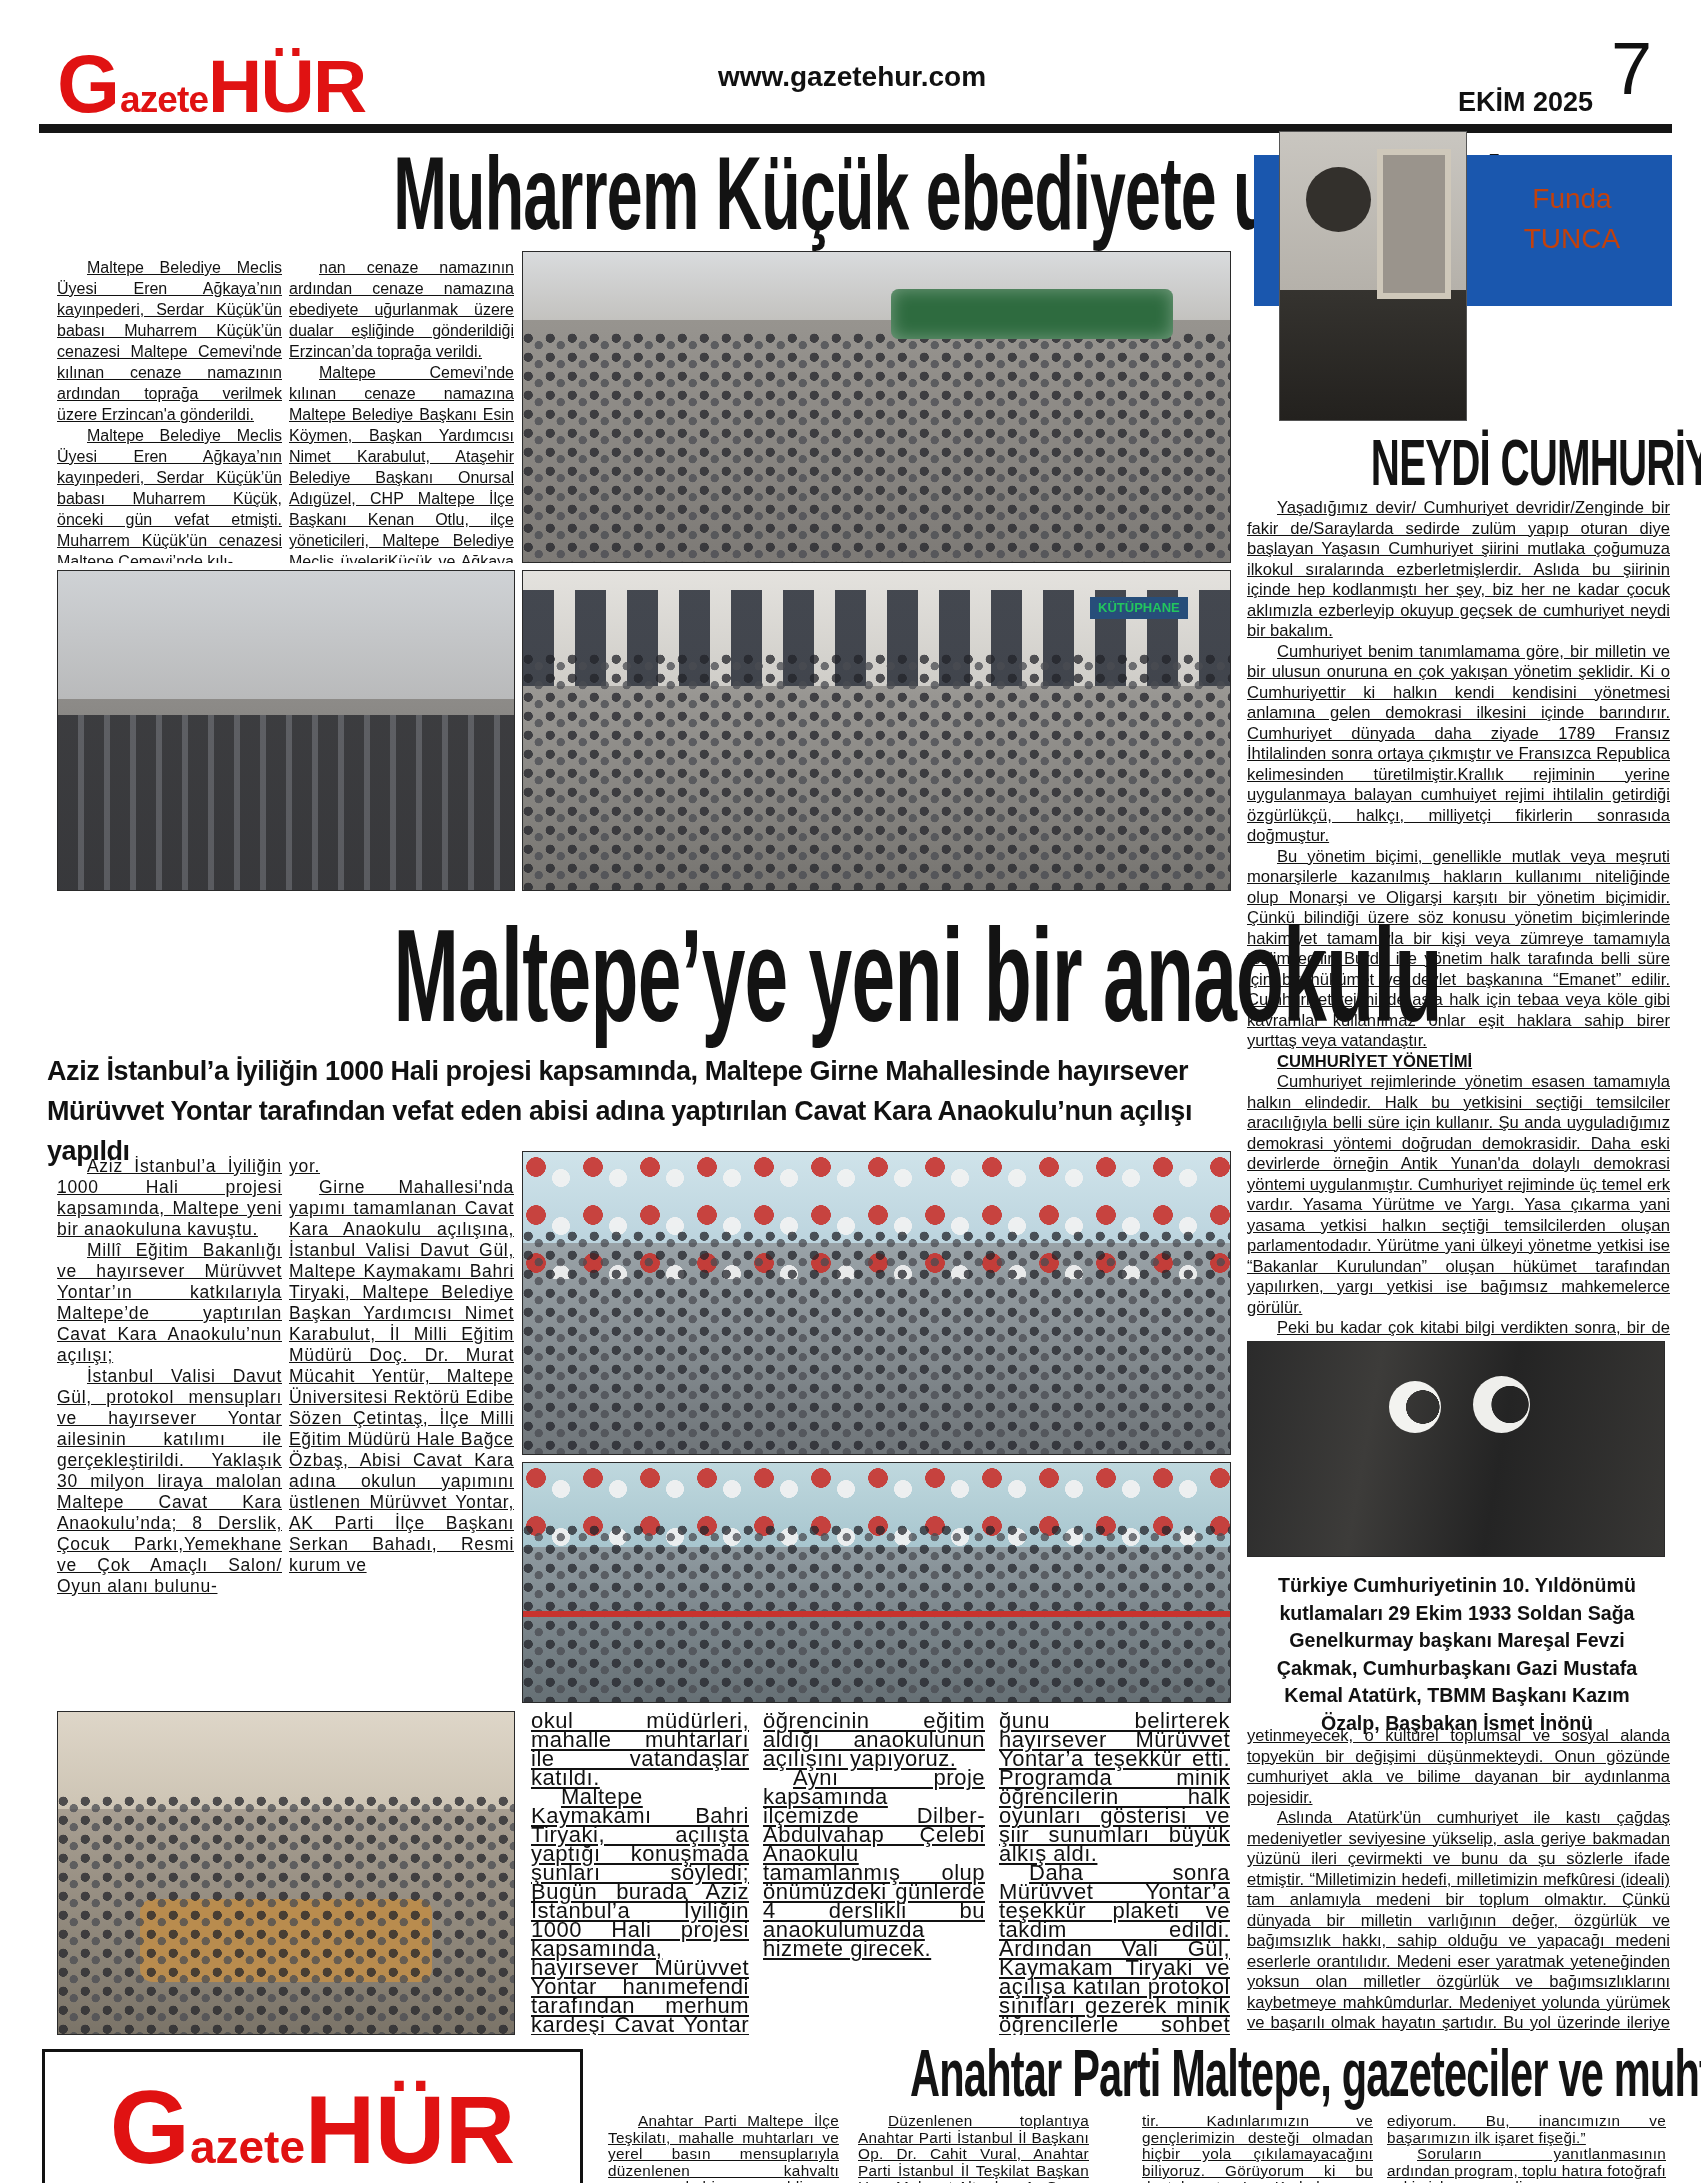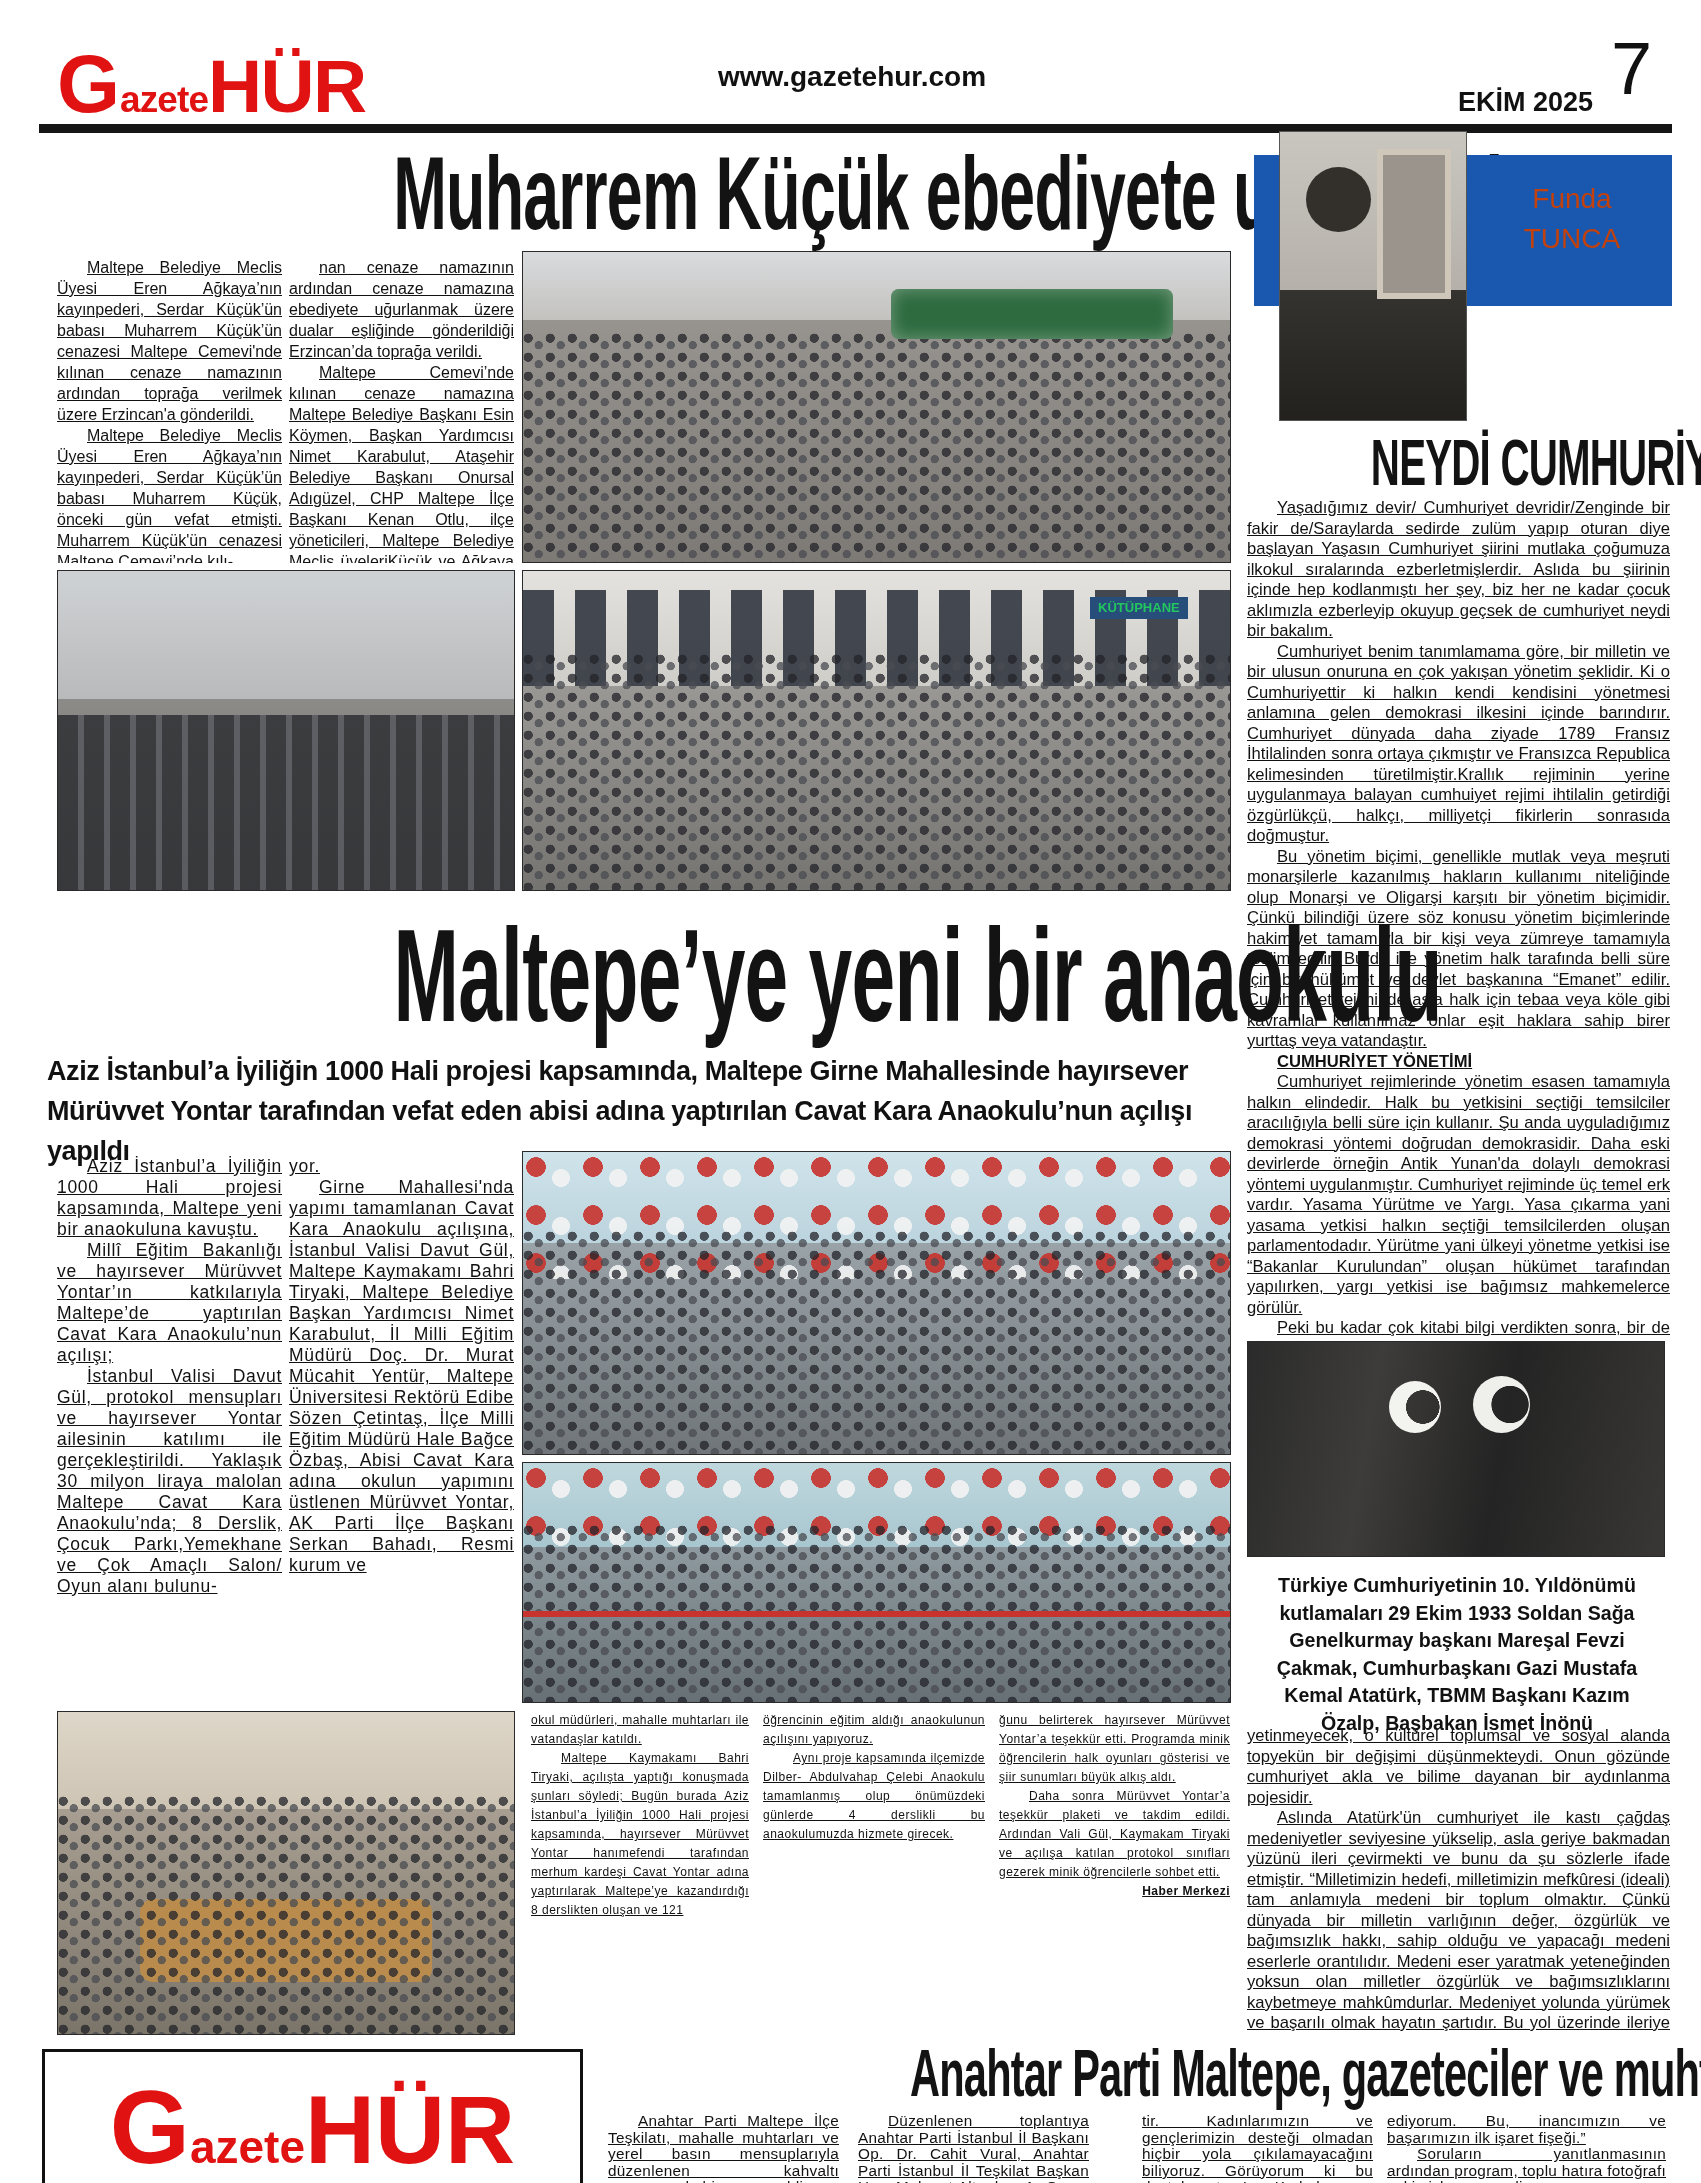--- a/index.html
+++ b/index.html
@@ -21,21 +21,21 @@
   
   .shrink { display:inline-block; white-space:nowrap; transform-origin:50% 50%; }
   .h-center { text-align:center; width:100%; }
   .headline { font-weight:bold; color:#131313; letter-spacing:-1.3px; line-height:1; }
 
   
   .col { text-align:justify; overflow:hidden;text-decoration:underline; }
   .col p { text-indent:30px; }
   .a1 { font-size:16px; line-height:21px; }
   .a2 { font-size:17.5px; line-height:21px; letter-spacing:0.7px; }
-  .a2b { font-size:12px; line-height:19px; letter-spacing:0.5px; }
+  .a2b { font-size:22px; line-height:19px; letter-spacing:0.5px; }
   .rail-text { font-size:16.6px; line-height:20.5px; }
   .rail-text .subhead { font-weight:bold; }
   .b-col { font-size:15.3px; line-height:16.6px; letter-spacing:0.3px; }
   .byline { font-weight:bold; text-align:right; text-indent:0 !important; }
 
   
   .blue-band { background:#1a57ae; }
   .columnist-name { color:#c2410c; font-weight:normal; font-size:28px; line-height:40px; text-align:center; }
   .caption { font-weight:bold; font-size:19.6px; line-height:27.5px; text-align:center; }
 

